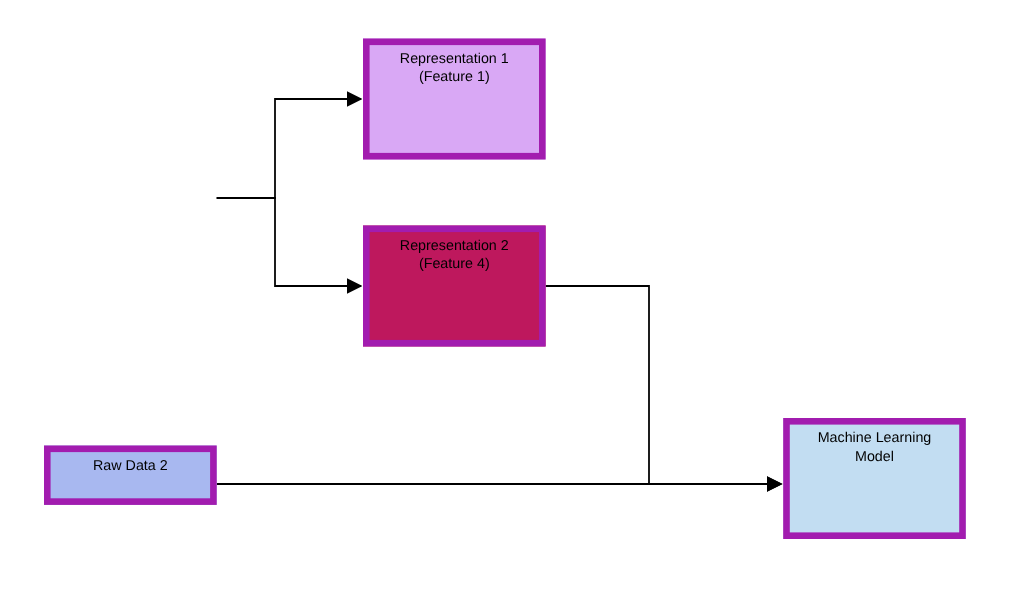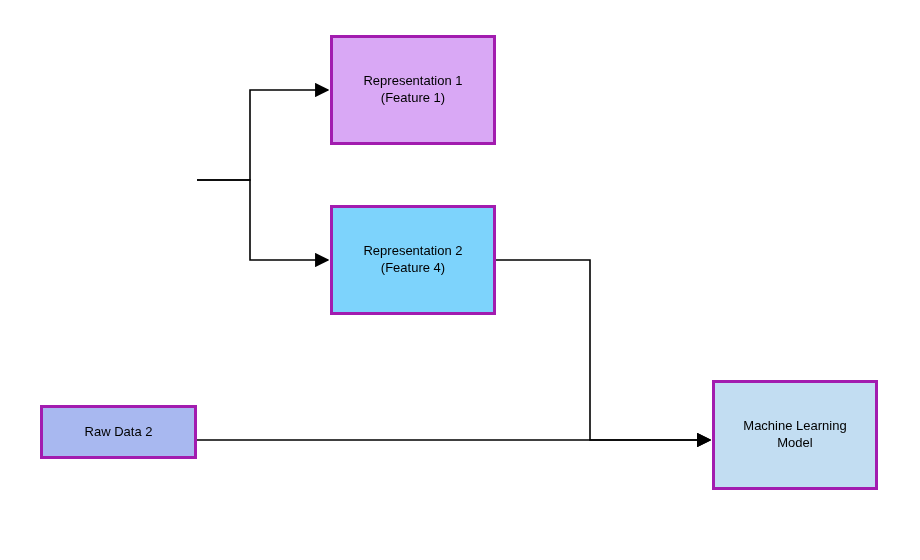--- a/index.html
+++ b/index.html
@@ -12,23 +12,22 @@
     font-size: 13px;
     color: #000;
   }
   .canvas {
     position: relative;
     width: 920px;
     height: 560px;
   }
   .node {
     position: absolute;
-    border: 3px solid #a21caf;
+    border: 6px solid #a21caf;
     display: flex;
-    align-items: center;
     justify-content: center;
     text-align: center;
     box-sizing: border-box;
     line-height: 1.3;
     padding: 4px;
   }
   svg.edges {
     position: absolute;
     left: 0; top: 0;
     width: 920px;
@@ -62,21 +61,21 @@
     <span>Raw Data 2</span>
   </div>
 
   <div class="node" style="left:330px; top:35px; width:166px; height:110px; background:#d9a8f5;">
     <div>
       <div>Representation 1</div>
       <div>(Feature 1)</div>
     </div>
   </div>
 
-  <div class="node" style="left:330px; top:205px; width:166px; height:110px; background:#7dd3fc;">
+  <div class="node" style="left:330px; top:205px; width:166px; height:110px; background:#be185d;">
     <div>
       <div>Representation 2</div>
       <div>(Feature 4)</div>
     </div>
   </div>
 
   <div class="node" style="left:712px; top:380px; width:166px; height:110px; background:#c2ddf2;">
     <div>
       <div>Machine Learning</div>
       <div>Model</div>

